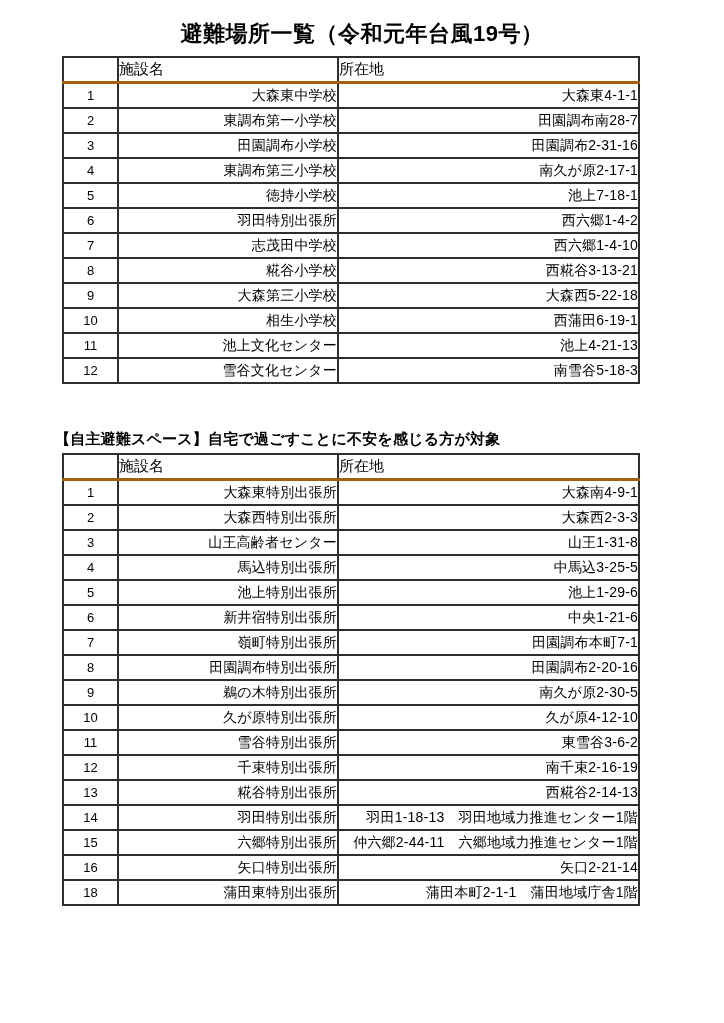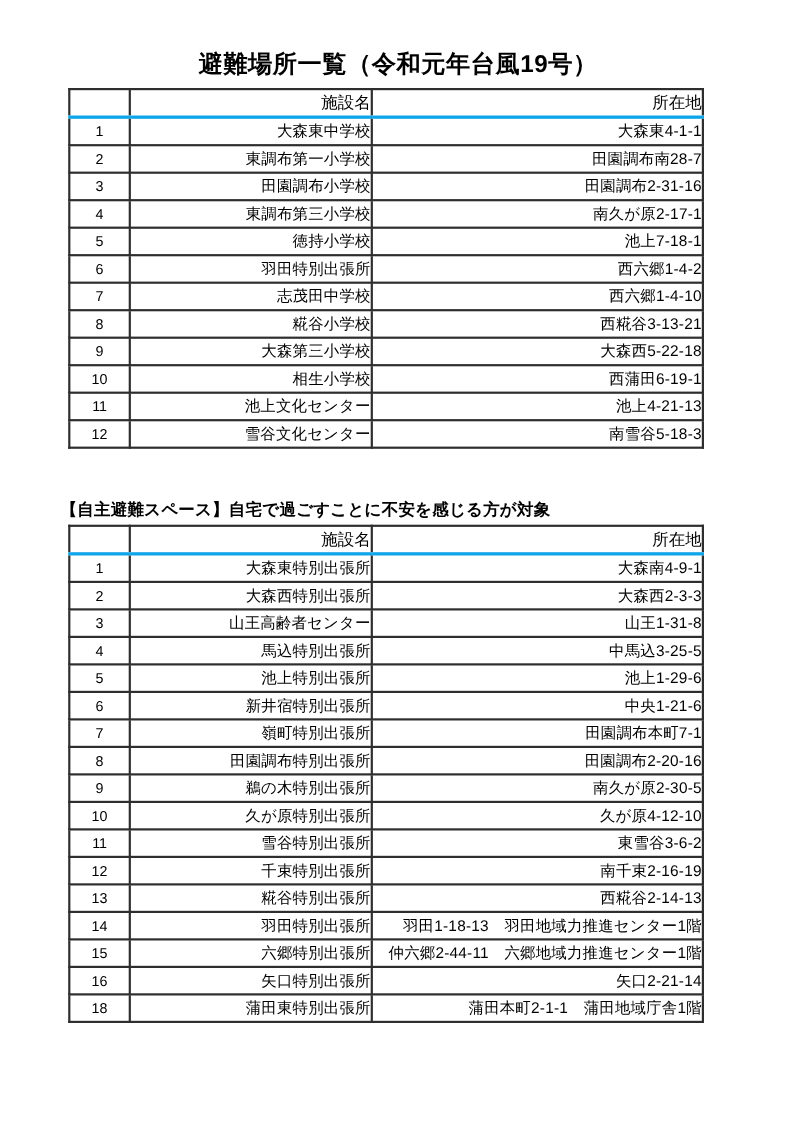--- a/index.html
+++ b/index.html
@@ -11,21 +11,21 @@
     width: 724px;
     height: 1023px;
     font-family: "Liberation Sans", sans-serif;
     color: #000000;
     overflow: hidden;
   }
   .page {
     box-sizing: border-box;
     width: 724px;
     height: 791px;
-    padding-top: 44px;
+    padding-top: 20px;
     border-radius: 19px;
   }
   .doc-title {
     text-align: center;
     font-size: 22px;
     line-height: 27px;
     font-weight: bold;
     letter-spacing: 0.5px;
     margin: 0 0 9px 0;
   }
@@ -52,23 +52,23 @@
   .shelter-table th,
   .shelter-table td {
     border: 2px solid #2e2e2e;
     height: 23px;
     padding: 0;
     font-weight: normal;
     overflow: hidden;
     white-space: nowrap;
   }
   .shelter-table thead th {
-    border-bottom: 3px solid #0ea5e9;
+    border-bottom: 3px solid #a16207;
     font-size: 15px;
-    text-align: right;
+    text-align: left;
   }
   .col-no   { width: 55px; }
   .col-name { width: 220px; }
   .col-addr { width: 301px; }
   td.c-no {
     text-align: center;
     font-size: 13px;
   }
   td.c-name, td.c-addr {
     text-align: right;

